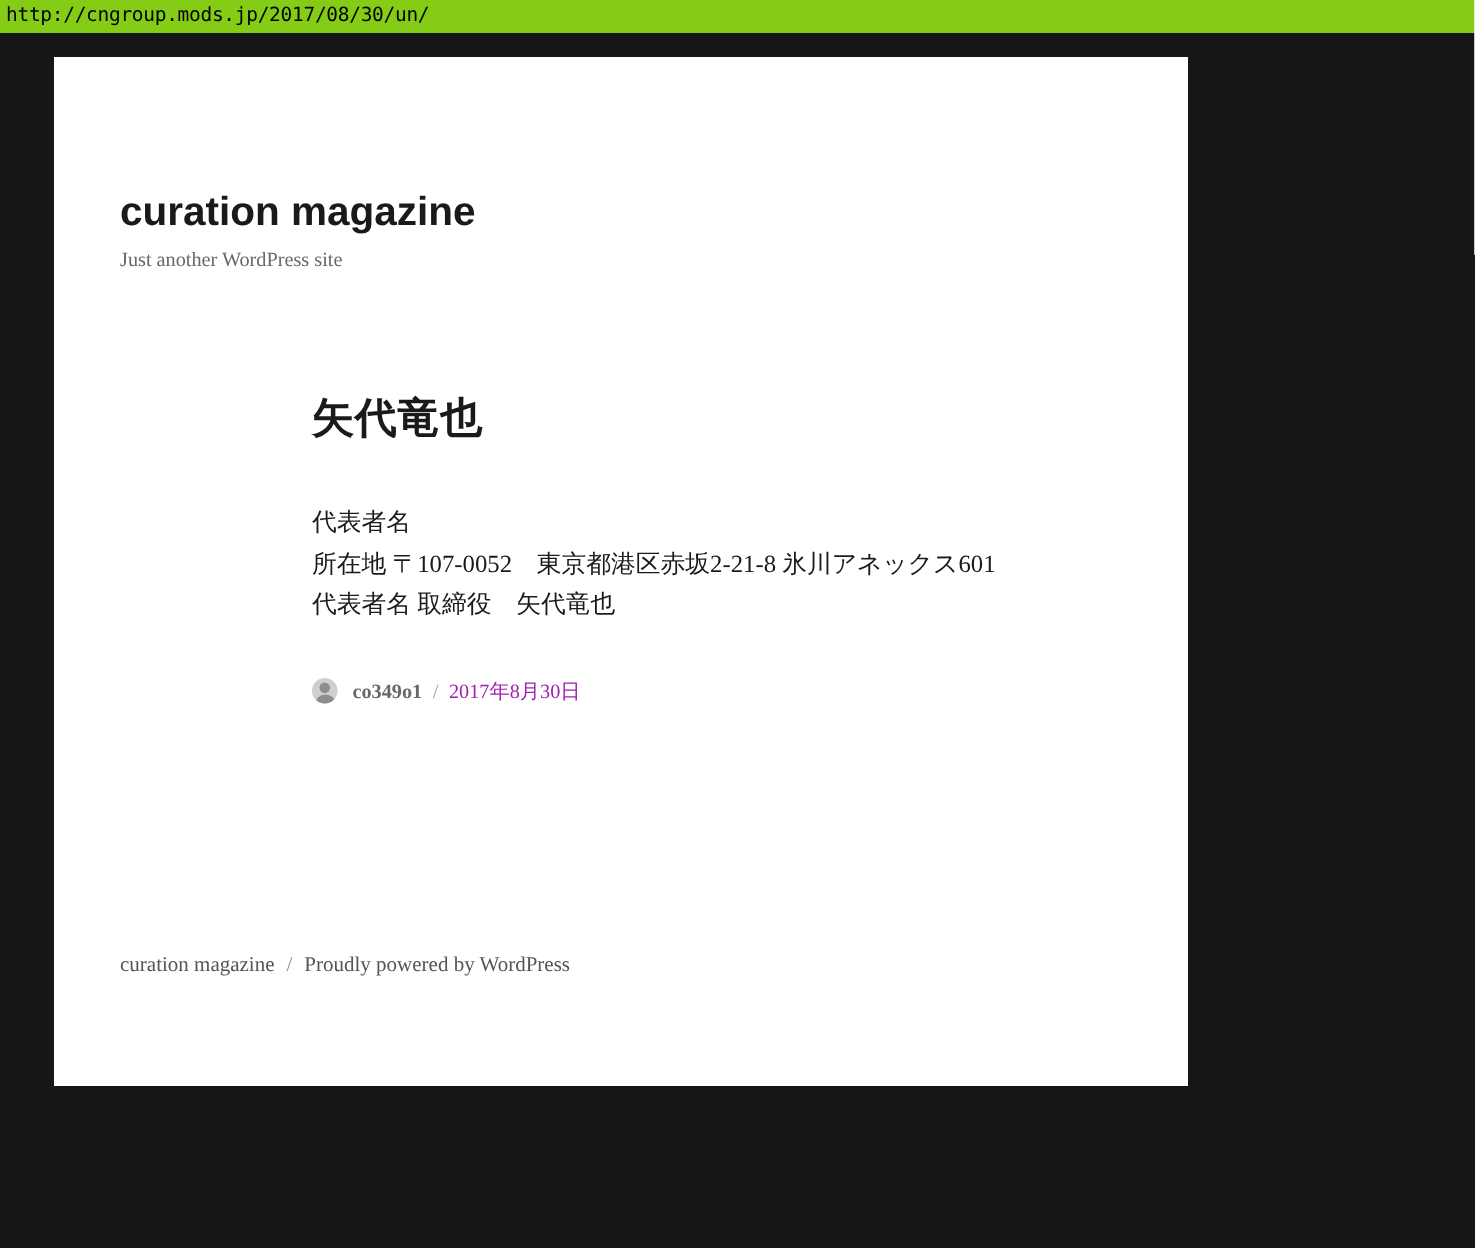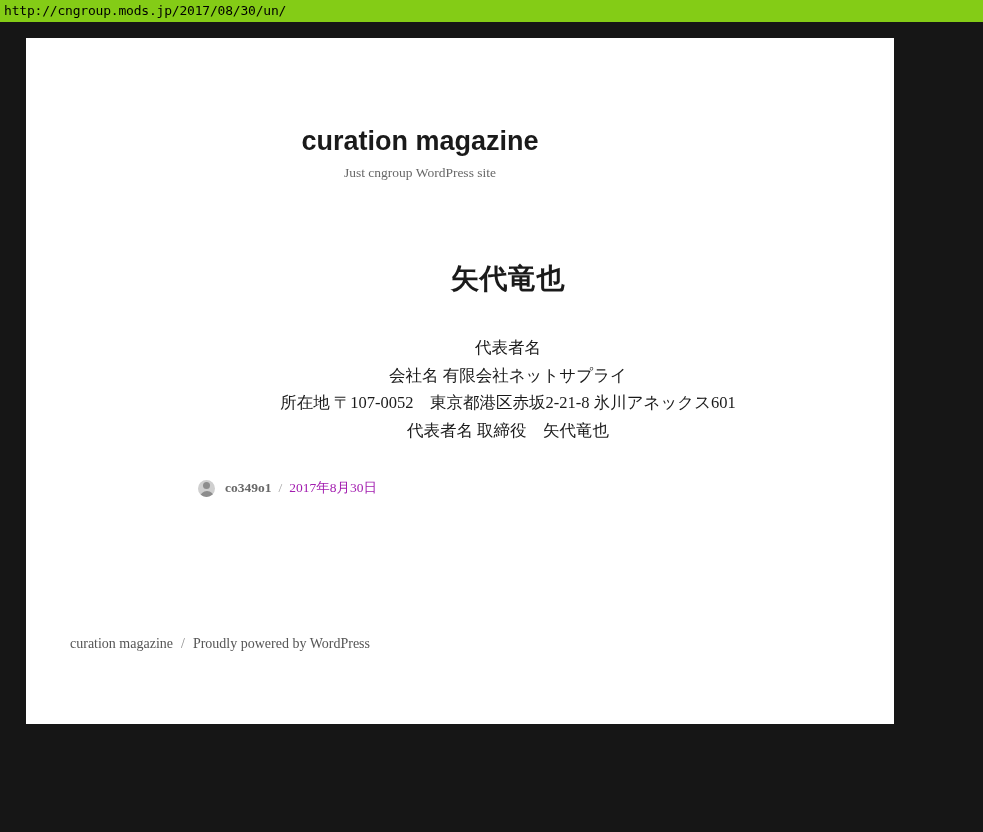--- a/index.html
+++ b/index.html
@@ -46,27 +46,26 @@
     left: 0;
     top: 22px;
     width: 983px;
     height: 810px;
     background: #161616;
   }
 
   
   #page {
     position: absolute;
-    left: 26px;
+    left: 36px;
     top: 38px;
-    width: 868px;
+    width: 756px;
     height: 686px;
     background: #ffffff;
     overflow: hidden;
-    text-align: center;
   }
 
   .site-header {
     position: absolute;
     left: 44px;
     top: 88px;
     width: 700px;
   }
   .site-title {
     margin: 0;
@@ -185,29 +184,28 @@
   <div id="urlbar">
     <span class="url-text">http://cngroup.mods.jp/2017/08/30/un/</span>
   </div>
 
   <div id="backdrop"></div>
 
   <div id="page">
 
     <div class="site-header">
       <h1 class="site-title">curation magazine</h1>
-      <p class="site-description">Just cngroup WordPress site</p>
+      <p class="site-description">Just another WordPress site</p>
     </div>
 
     <article class="entry">
       <h2 class="entry-title">矢代竜也</h2>
 
       <div class="entry-content">
         <p>代表者名</p>
-        <p>会社名 有限会社ネットサプライ</p>
         <p>所在地 〒107-0052　東京都港区赤坂2-21-8 氷川アネックス601</p>
         <p>代表者名 取締役　矢代竜也</p>
       </div>
 
       <div class="entry-meta">
         <span class="avatar"></span>
         <span class="meta-author">co349o1</span>
         <span class="meta-sep">/</span>
         <span class="meta-date">2017年8月30日</span>
       </div>

